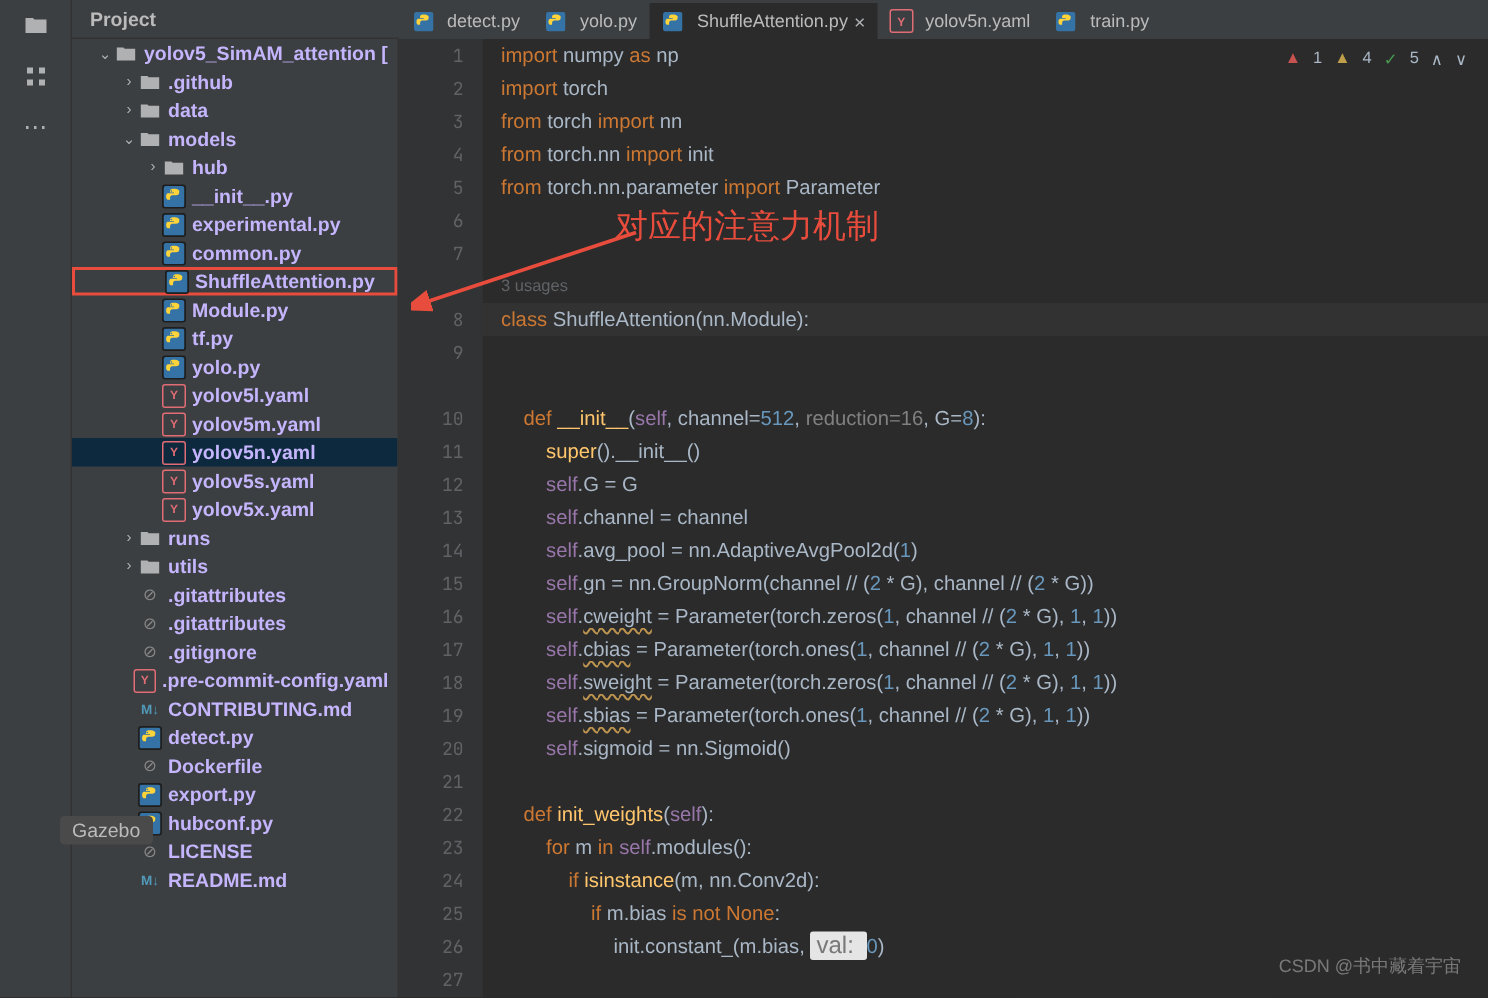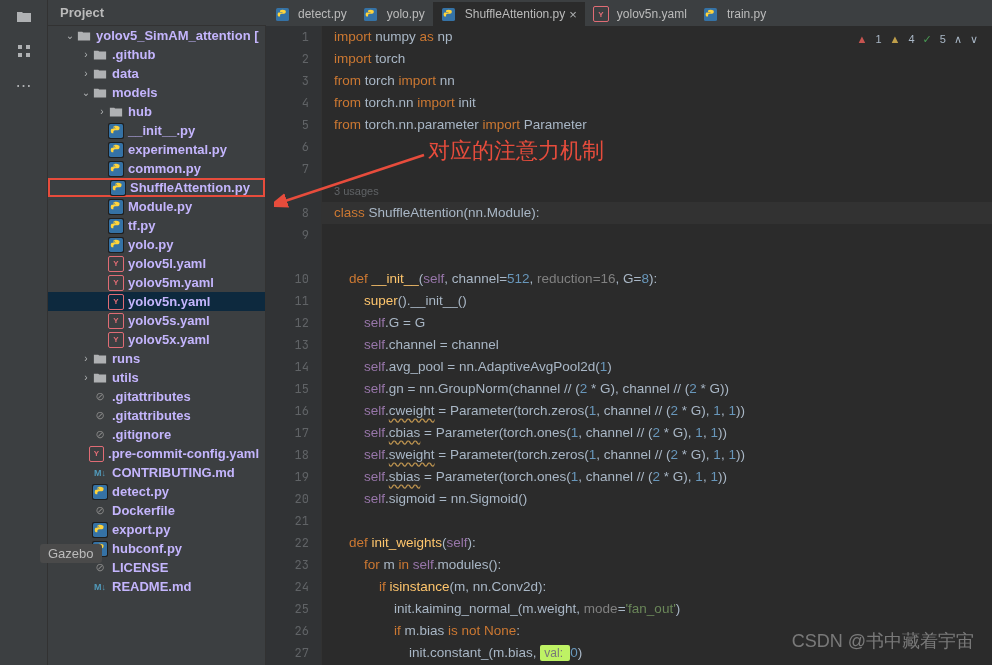--- a/index.html
+++ b/index.html
@@ -30,29 +30,29 @@
 .code-line { height: 22px; line-height: 22px; padding-left: 12px; white-space: pre; }
 .code-line.hl { background: #323232; }
 .kw { color: #cc7832; }
 .fn { color: #ffc66d; }
 .pr { color: #9876aa; }
 .num { color: #6897bb; }
 .str { color: #6a8759; }
 .id { color: #a9b7c6; }
 .param { color: #808080; }
 .underline-warn { text-decoration: underline wavy #be944f; text-underline-offset: 3px; }
-.hint-box { background: #bef264; color: #787878; font-size: 12px; padding: 1px 4px; border-radius: 2px; }
+.hint-box { background: #e5e5e5; color: #787878; font-size: 16px; padding: 1px 4px; border-radius: 2px; }
 .status-icons { position: absolute; right: 14px; top: 28px; height: 22px; display: flex; align-items: center; gap: 8px; font-size: 11px; background: #2b2b2b; padding-left: 8px; }
 .warn-sym { color: #bf9f4a; }
 .err-sym { color: #c75450; }
 .ok-sym { color: #499c54; }
-.annotation { position: absolute; left: 410px; top: 136px; font-size: 22px; color: #e74c3c; font-family: 'SimSun', serif; margin-left: 18px; }
+.annotation { position: absolute; left: 410px; top: 136px; font-size: 22px; color: #e74c3c; font-family: 'SimSun', serif; }
 .arrow { position: absolute; }
 .gazebo { position: absolute; left: 40px; top: 544px; font-size: 13px; color: #bbbbbb; background: #4a4a4a; padding: 2px 8px; border-radius: 3px; z-index: 10; }
-.watermark { position: absolute; right: 18px; bottom: 12px; font-size: 18px; color: rgba(200,200,200,0.5); }
+.watermark { position: absolute; right: 18px; bottom: 12px; font-size: 12px; color: rgba(200,200,200,0.5); }
 .usages { color: #606366; font-size: 11px; padding-left: 12px; height: 22px; line-height: 22px; }
 </style>
 </head>
 <body>
 
 <div class="left-rail">
   <div class="rail-icon">
       <svg viewBox="0 0 16 16" width="16" height="16" fill="currentColor">
         <path d="M1 3h5l1 1h8v9H1z"></path>
       </svg>
@@ -430,21 +430,20 @@
   <div class="code-line"><span>        </span><span class="pr">self</span><span>.gn = nn.GroupNorm(channel // (</span><span class="num">2</span><span> * G), channel // (</span><span class="num">2</span><span> * G))</span></div>
   <div class="code-line"><span>        </span><span class="pr">self</span><span>.</span><span class="underline-warn">cweight</span><span> = Parameter(torch.zeros(</span><span class="num">1</span><span>, channel // (</span><span class="num">2</span><span> * G), </span><span class="num">1</span><span>, </span><span class="num">1</span><span>))</span></div>
   <div class="code-line"><span>        </span><span class="pr">self</span><span>.</span><span class="underline-warn">cbias</span><span> = Parameter(torch.ones(</span><span class="num">1</span><span>, channel // (</span><span class="num">2</span><span> * G), </span><span class="num">1</span><span>, </span><span class="num">1</span><span>))</span></div>
   <div class="code-line"><span>        </span><span class="pr">self</span><span>.</span><span class="underline-warn">sweight</span><span> = Parameter(torch.zeros(</span><span class="num">1</span><span>, channel // (</span><span class="num">2</span><span> * G), </span><span class="num">1</span><span>, </span><span class="num">1</span><span>))</span></div>
   <div class="code-line"><span>        </span><span class="pr">self</span><span>.</span><span class="underline-warn">sbias</span><span> = Parameter(torch.ones(</span><span class="num">1</span><span>, channel // (</span><span class="num">2</span><span> * G), </span><span class="num">1</span><span>, </span><span class="num">1</span><span>))</span></div>
   <div class="code-line"><span>        </span><span class="pr">self</span><span>.sigmoid = nn.Sigmoid()</span></div>
   <div class="code-line"></div>
   <div class="code-line"><span>    </span><span class="kw">def </span><span class="fn">init_weights</span><span>(</span><span class="pr">self</span><span>):</span></div>
   <div class="code-line"><span>        </span><span class="kw">for </span><span>m </span><span class="kw">in </span><span class="pr">self</span><span>.modules():</span></div>
   <div class="code-line"><span>            </span><span class="kw">if </span><span class="fn">isinstance</span><span>(m, nn.Conv2d):</span></div>
-  <div class="code-line"><span>                init.kaiming_normal_(m.weight, </span><span class="param">mode</span><span>=</span><span class="str">'fan_out'</span><span>)</span></div>
   <div class="code-line"><span>                </span><span class="kw">if </span><span>m.bias </span><span class="kw">is not None</span><span>:</span></div>
   <div class="code-line"><span>                    init.constant_(m.bias, </span><span class="hint-box"><span>val: </span></span><span class="num">0</span><span>)</span></div>
   <div class="code-line"></div>
 </div>
 
 <div class="status-icons">
   <span class="err-sym">▲</span>
     <span>1</span>
   <span class="warn-sym">▲</span>
     <span>4</span>

